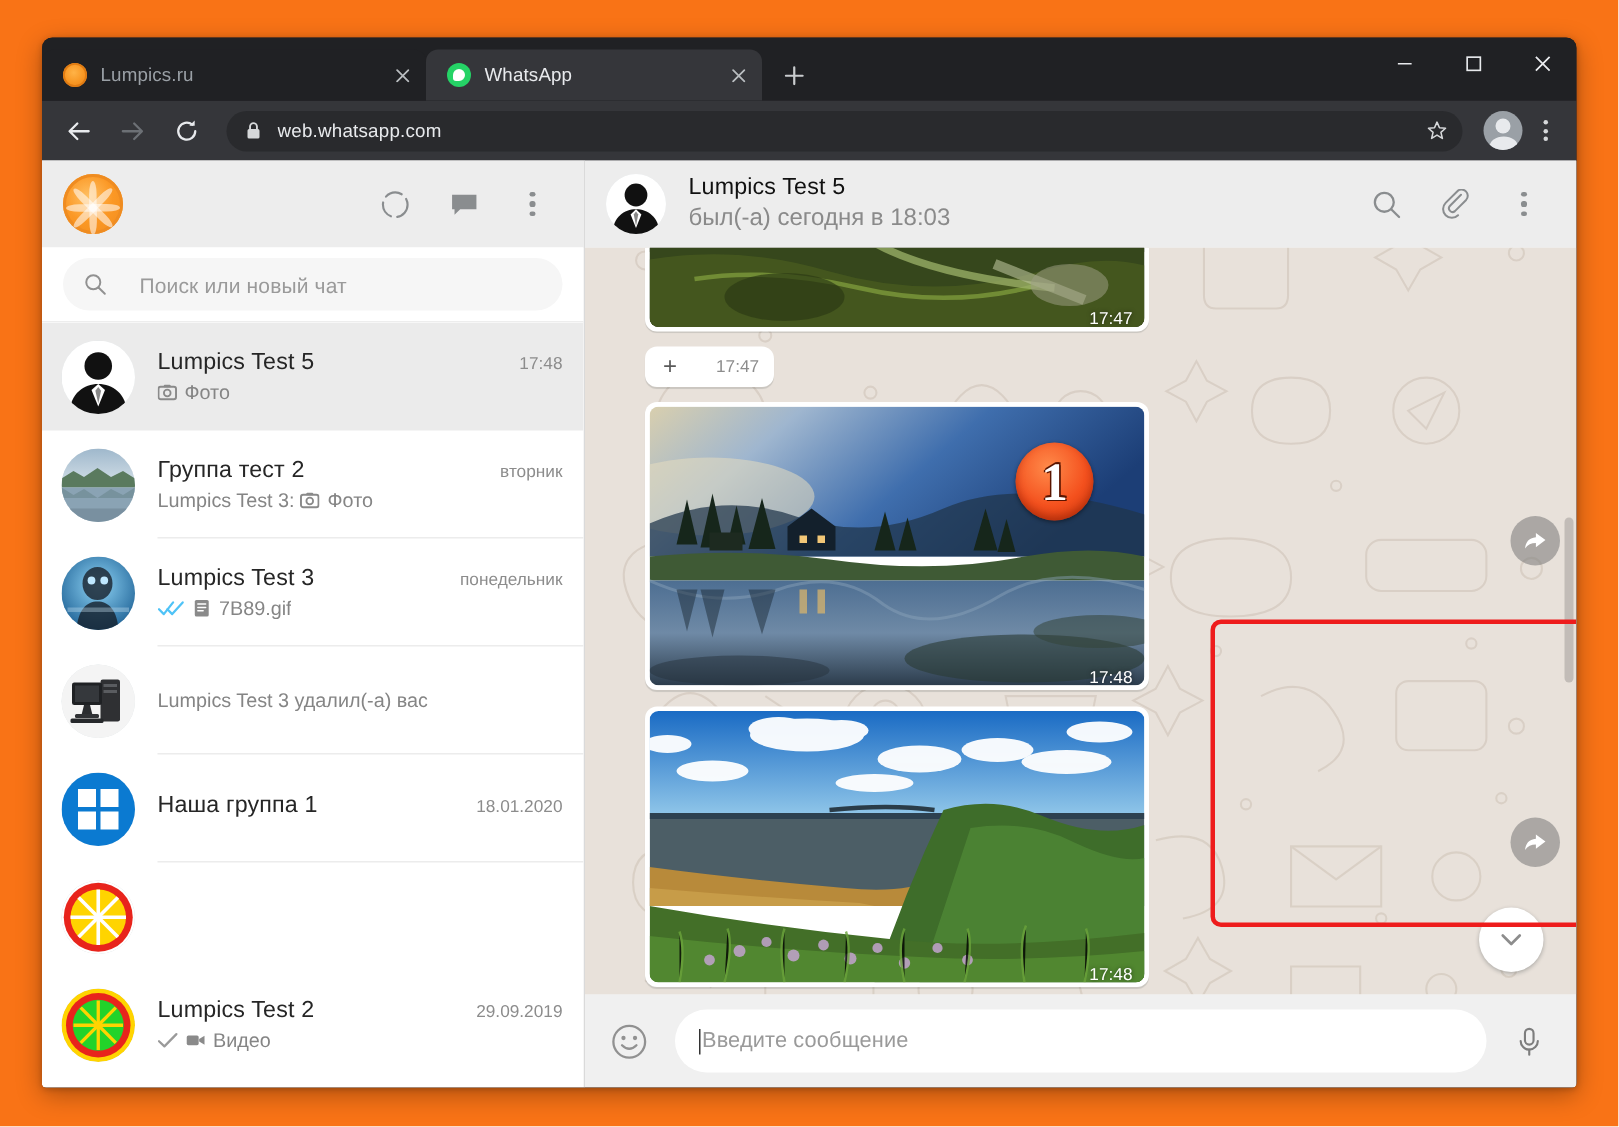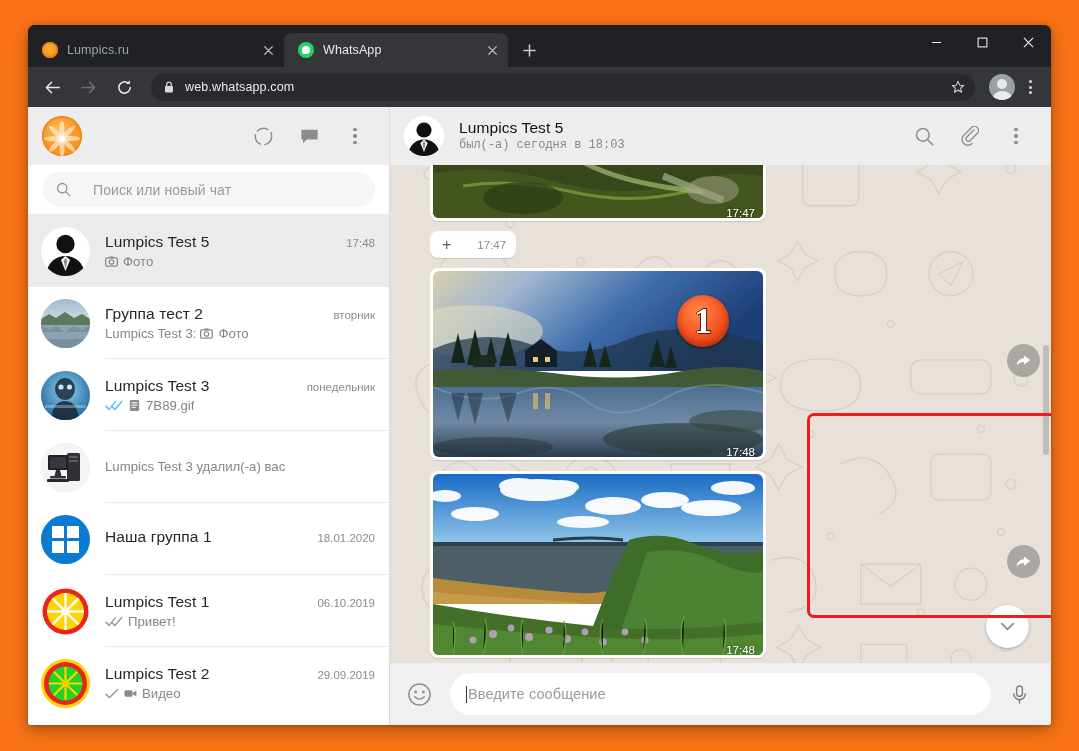--- a/index.html
+++ b/index.html
@@ -361,21 +361,21 @@
   #peer-av {
     width: 40px; height: 40px;
     flex: 0 0 40px;
     border-radius: 50%;
     overflow: hidden;
     background: #dfe5e7;
     position: relative;
   }
   #peer-text { margin-left: 15px; min-width: 0; }
   #peer-name { font-size: 15.5px; color: #111; line-height: 1.25; letter-spacing: .1px; }
-  #peer-status { font-size: 12px; color: #8a8a8a; line-height: 1.3; margin-top: 1px; font-family: Liberation Mono, monospace; }
+  #peer-status { font-size: 16px; color: #8a8a8a; line-height: 1.3; margin-top: 1px; }
   #wa-right-header .sp { flex: 1 1 auto; }
 
   
   #msgarea {
     flex: 1 1 auto;
     position: relative;
     overflow: hidden;
     background-color: #e5ddd5;
   }
   #msgbg {
@@ -836,35 +836,20 @@
                     <path d="M24.5 24.5 L37.6 11.4"></path>
                   <path d="M24.5 24.5 L43 24.5"></path>
                     <path d="M24.5 24.5 L37.6 37.6"></path>
                   <path d="M24.5 24.5 L24.5 43"></path>
                     <path d="M24.5 24.5 L11.4 37.6"></path>
                   <path d="M24.5 24.5 L6 24.5"></path>
                     <path d="M24.5 24.5 L11.4 11.4"></path>
                 </g>
                 <circle cx="24.5" cy="24.5" r="2.4" fill="#fff"></circle>
               </svg>
-            </div>
-            <div class="chat-body">
-              <div class="chat-line1">
-                <span class="chat-name">Lumpics Test 1</span>
-                <span class="chat-time">06.10.2019</span>
-              </div>
-              <div class="chat-line2">
-                <span class="ticks">
-                  <svg viewBox="0 0 18 11" height="11" width="18">
-                    <path d="M1 6.2 L4.2 9.4 L10.4 1.6" fill="none" stroke="#9a9a9a" stroke-width="1.5" stroke-linecap="round" stroke-linejoin="round"></path>
-                    <path d="M6.6 6.2 L9.8 9.4 L16.8 1.6" fill="none" stroke="#9a9a9a" stroke-width="1.5" stroke-linecap="round" stroke-linejoin="round"></path>
-                  </svg>
-                </span>
-                <span class="chat-snippet">Привет!</span>
-              </div>
             </div>
           </div>
 
           <div class="chat-row nobrd">
             <div class="chat-av">
               <svg viewBox="0 0 49 49" width="49" height="49">
                 <circle cx="24.5" cy="24.5" r="24.5" fill="#ffd400"></circle>
                 <circle cx="24.5" cy="24.5" r="21.5" fill="#e8241c"></circle>
                 <circle cx="24.5" cy="24.5" r="17" fill="#22d32a"></circle>
                 <g stroke="#ffd400" stroke-width="2.2">

